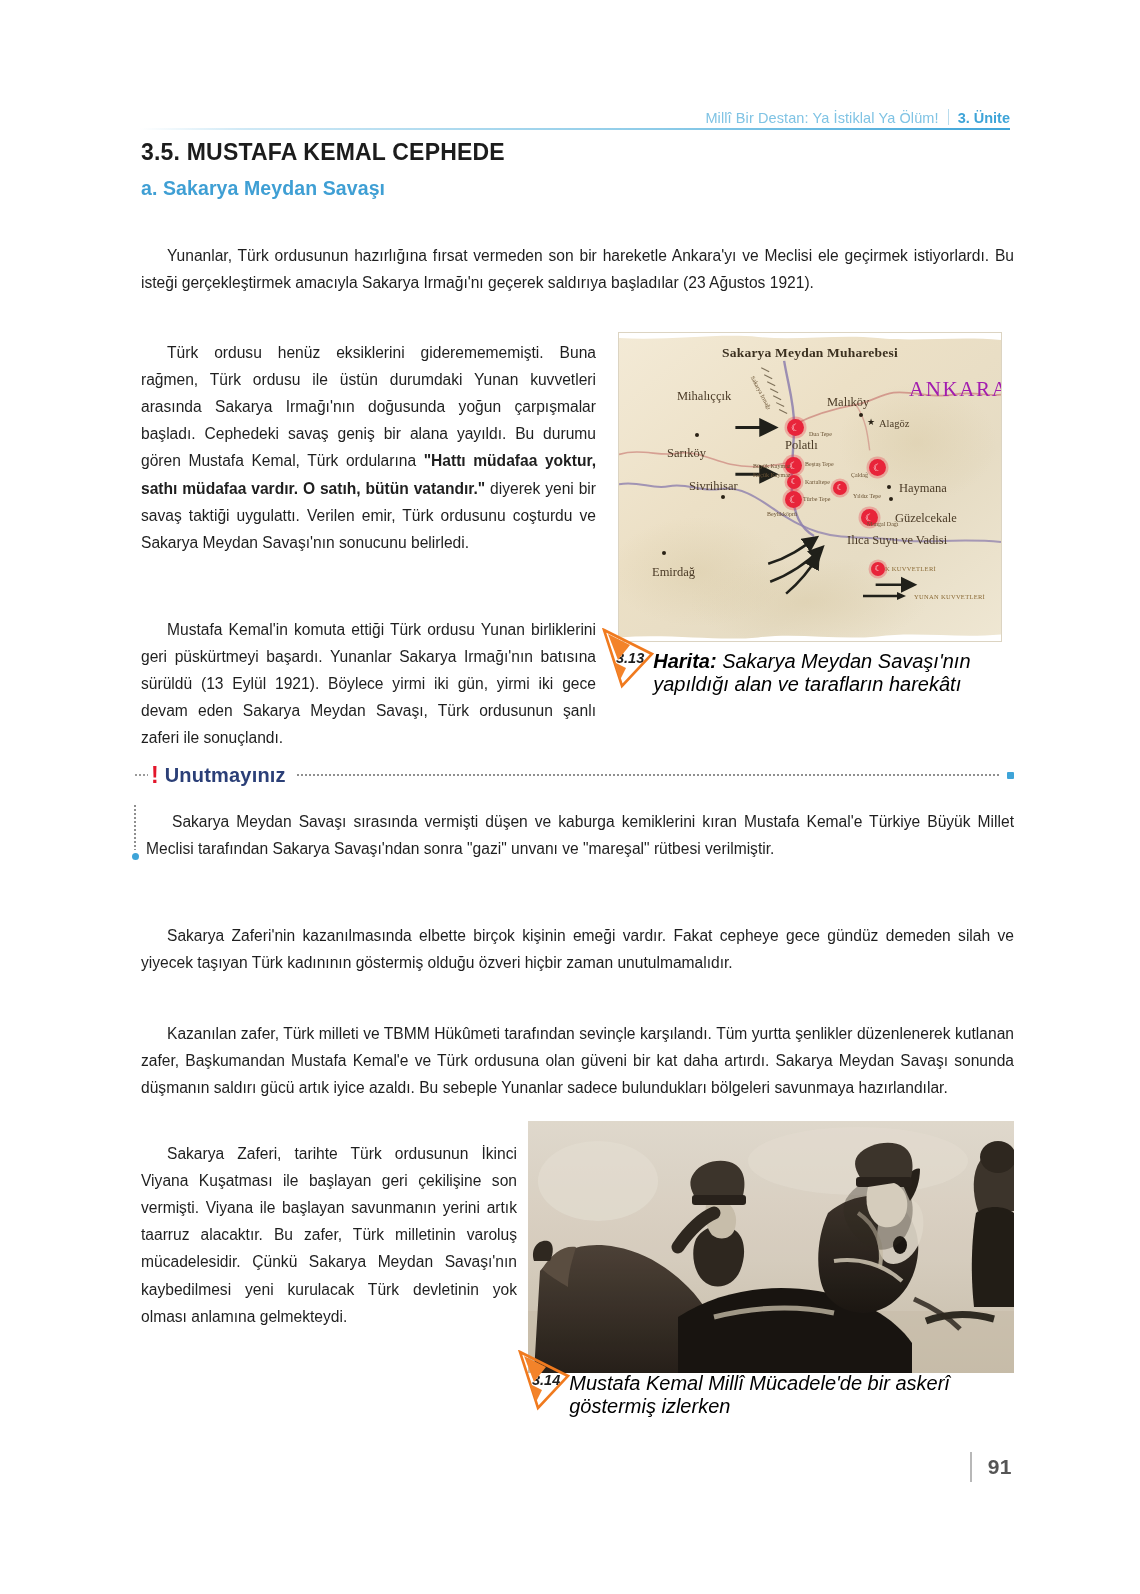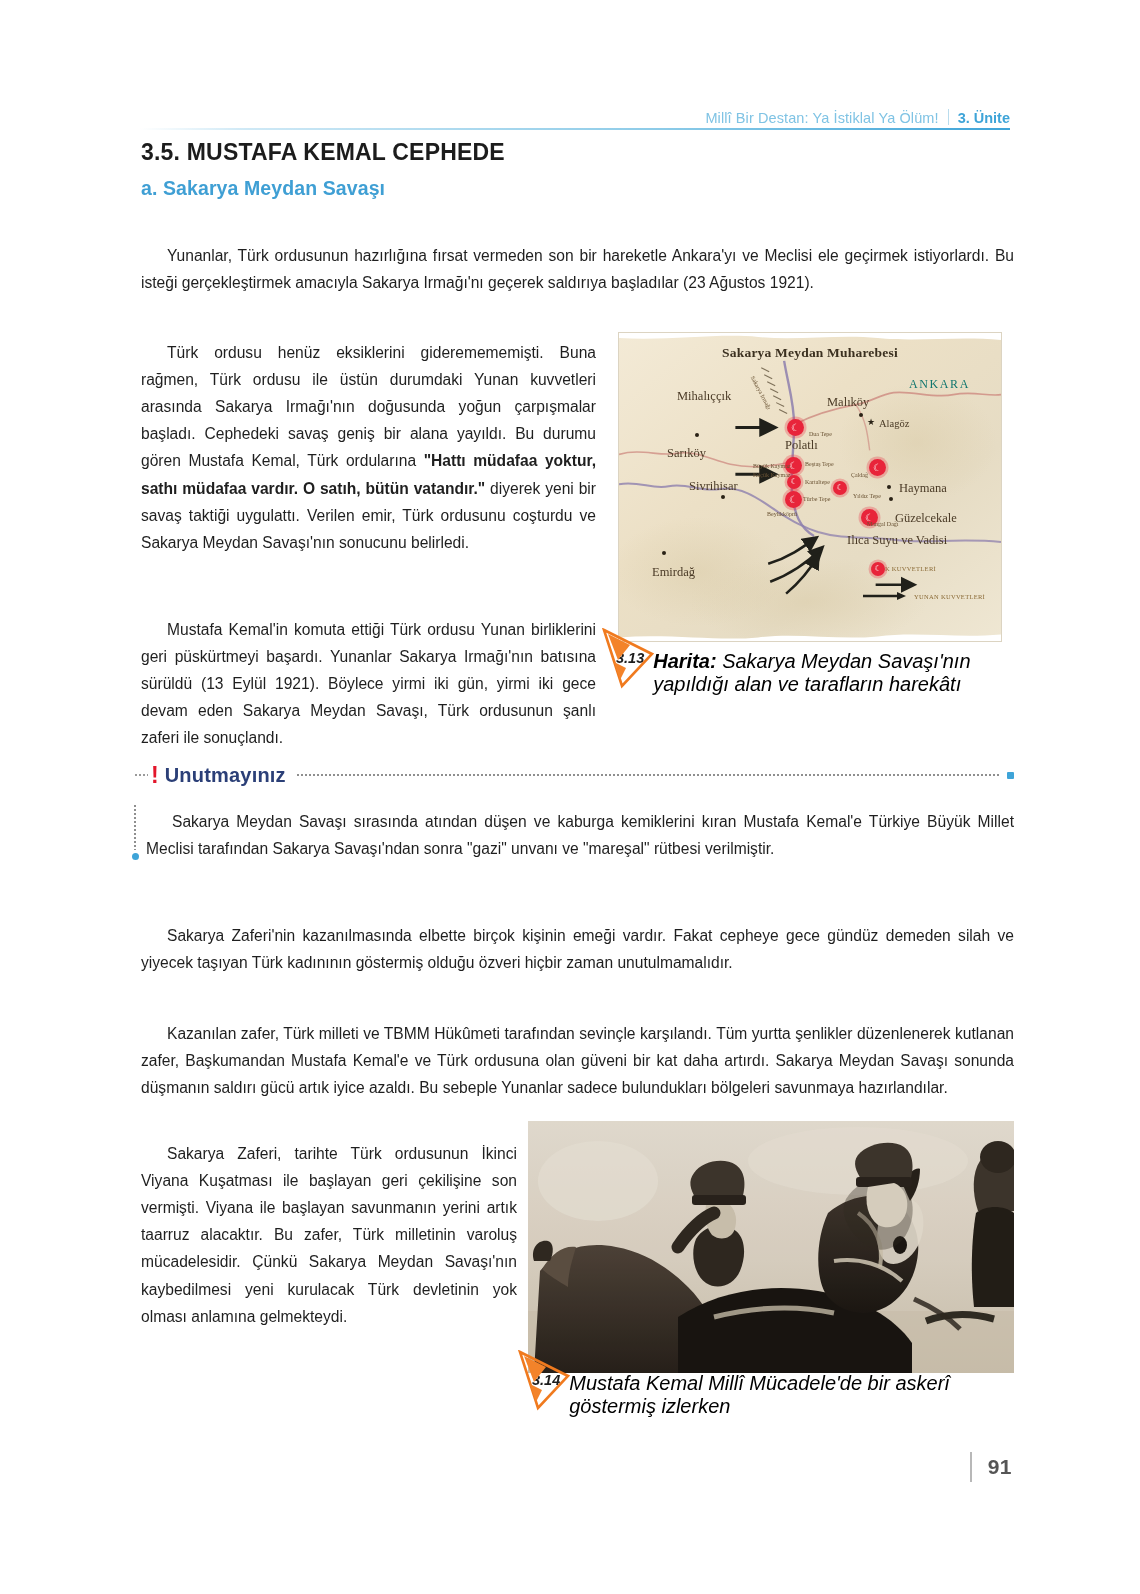--- a/index.html
+++ b/index.html
@@ -125,23 +125,23 @@
   .mlabel {
     position: absolute;
     font-family: "Liberation Serif", serif;
     color: #4a3a26;
     white-space: nowrap;
   }
   .mlabel.big  { font-size: 12.5px; }
   .mlabel.mid  { font-size: 10.5px; }
   .mlabel.tiny { font-size: 6px; color: #6a5334; }
   .mlabel.ankara {
-    font-size: 12px;
+    font-size: 21px;
     letter-spacing: 1.6px;
-    color: #0f766e;
+    color: #a21caf;
   }
   .mdot {
     position: absolute;
     width: 4px; height: 4px;
     background: #2a2216;
     border-radius: 50%;
   }
   .mstar {
     position: absolute;
     font-size: 9px;
@@ -464,21 +464,21 @@
     <div class="rem-head">
       <span class="rem-leaddots"></span>
       <span class="rem-bang">!</span>
       <span class="rem-title">Unutmayınız</span>
       <span class="rem-dots"></span>
       <span class="rem-endcap"></span>
     </div>
     <div class="rem-body-wrap">
       <span class="rem-vdots"></span>
       <span class="rem-botcap"></span>
-      <p class="rem-text">Sakarya Meydan Savaşı sırasında atından düşen ve kaburga kemiklerini kıran Mustafa Kemal'e Türkiye Büyük Millet Meclisi tarafından Sakarya Savaşı'ndan sonra "gazi" unvanı ve "mareşal" rütbesi verilmiştir.</p>
+      <p class="rem-text">Sakarya Meydan Savaşı sırasında vermişti düşen ve kaburga kemiklerini kıran Mustafa Kemal'e Türkiye Büyük Millet Meclisi tarafından Sakarya Savaşı'ndan sonra "gazi" unvanı ve "mareşal" rütbesi verilmiştir.</p>
     </div>
   </div>
 
   <p class="para p-full2">Kazanılan zafer, Türk milleti ve TBMM Hükûmeti tarafından sevinçle karşılandı. Tüm yurtta şenlikler düzenlenerek kutlanan zafer, Başkumandan Mustafa Kemal'e ve Türk ordusuna olan güveni bir kat daha artırdı. Sakarya Meydan Savaşı sonunda düşmanın saldırı gücü artık iyice azaldı. Bu sebeple Yunanlar sadece bulundukları bölgeleri savunmaya hazırlandılar.</p>
   <p class="para p-full1">Sakarya Zaferi'nin kazanılmasında elbette birçok kişinin emeği vardır. Fakat cepheye gece gündüz demeden silah ve yiyecek taşıyan Türk kadınının göstermiş olduğu özveri hiçbir zaman unutulmamalıdır.</p>
   <p class="para p-col3">Sakarya Zaferi, tarihte Türk ordusunun İkinci Viyana Kuşatması ile başlayan geri çekilişine son vermişti. Viyana ile başlayan savunmanın yerini artık taarruz alacaktır. Bu zafer, Türk milletinin varoluş mücadelesidir. Çünkü Sakarya Meydan Savaşı'nın kaybedilmesi yeni kurulacak Türk devletinin yok olması anlamına gelmekteydi.</p>
 
   <div class="fig-photo">
     <svg class="photo-canvas" viewBox="0 0 486 252" preserveAspectRatio="none">
       <defs>

